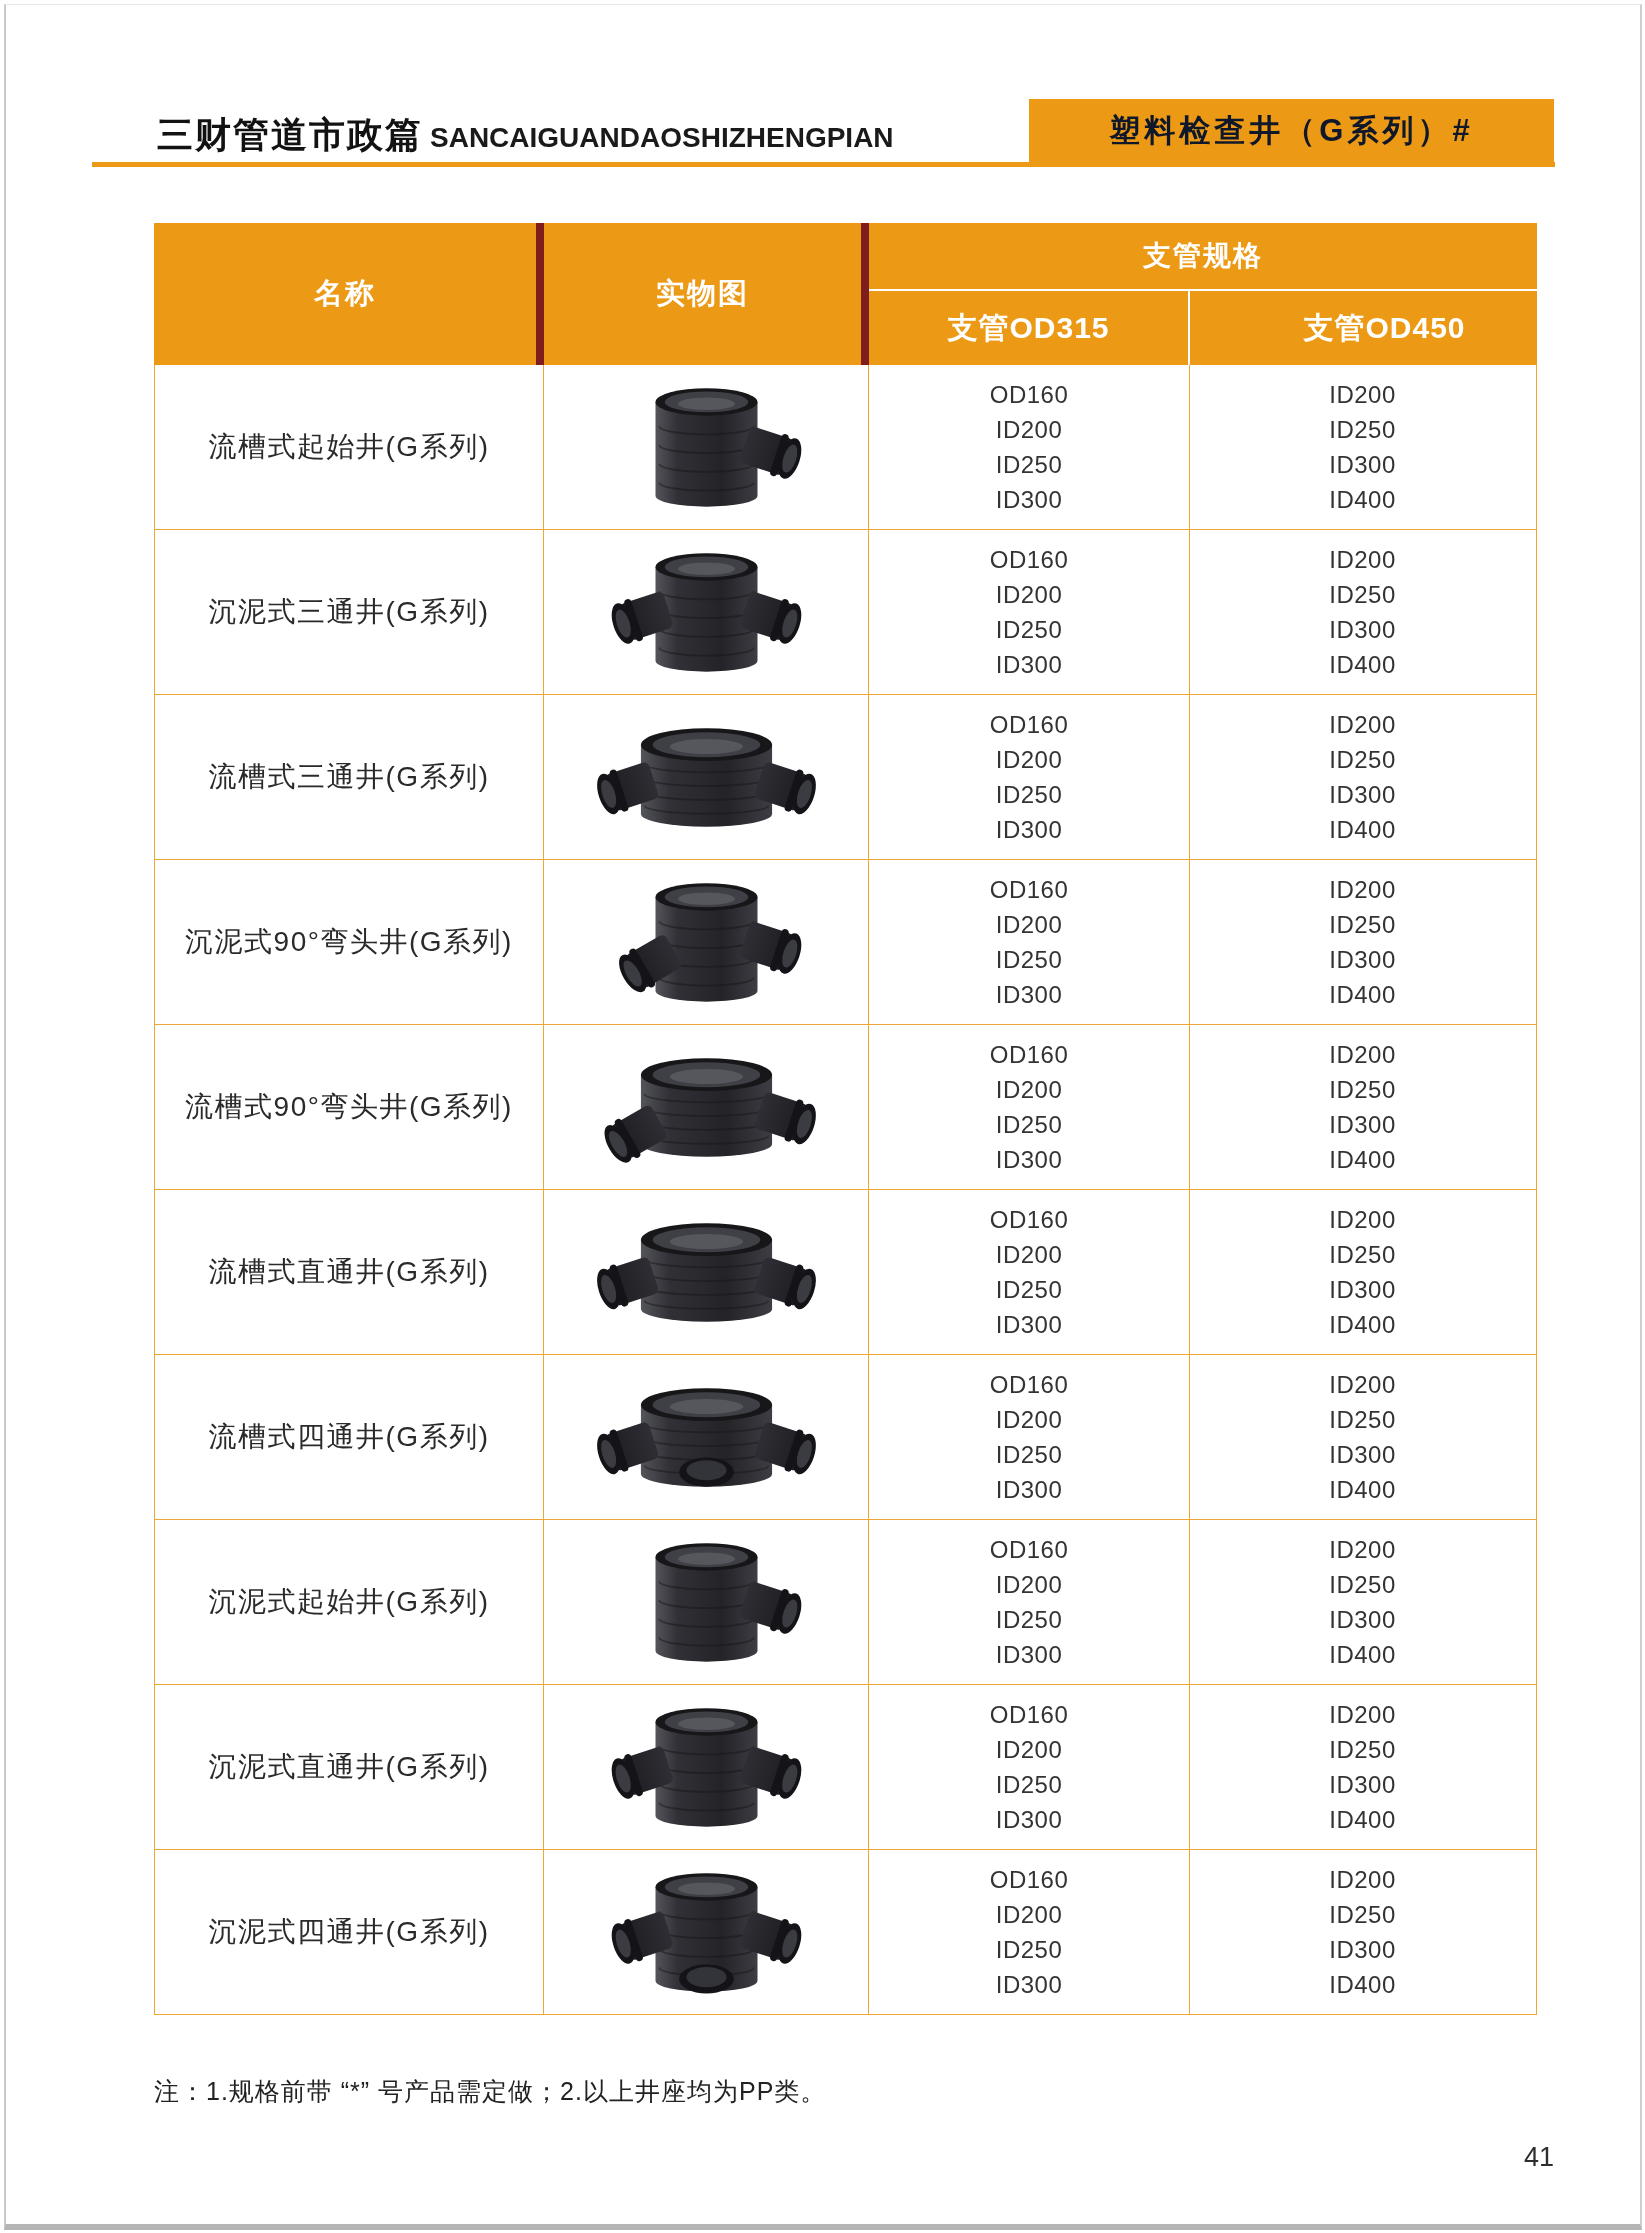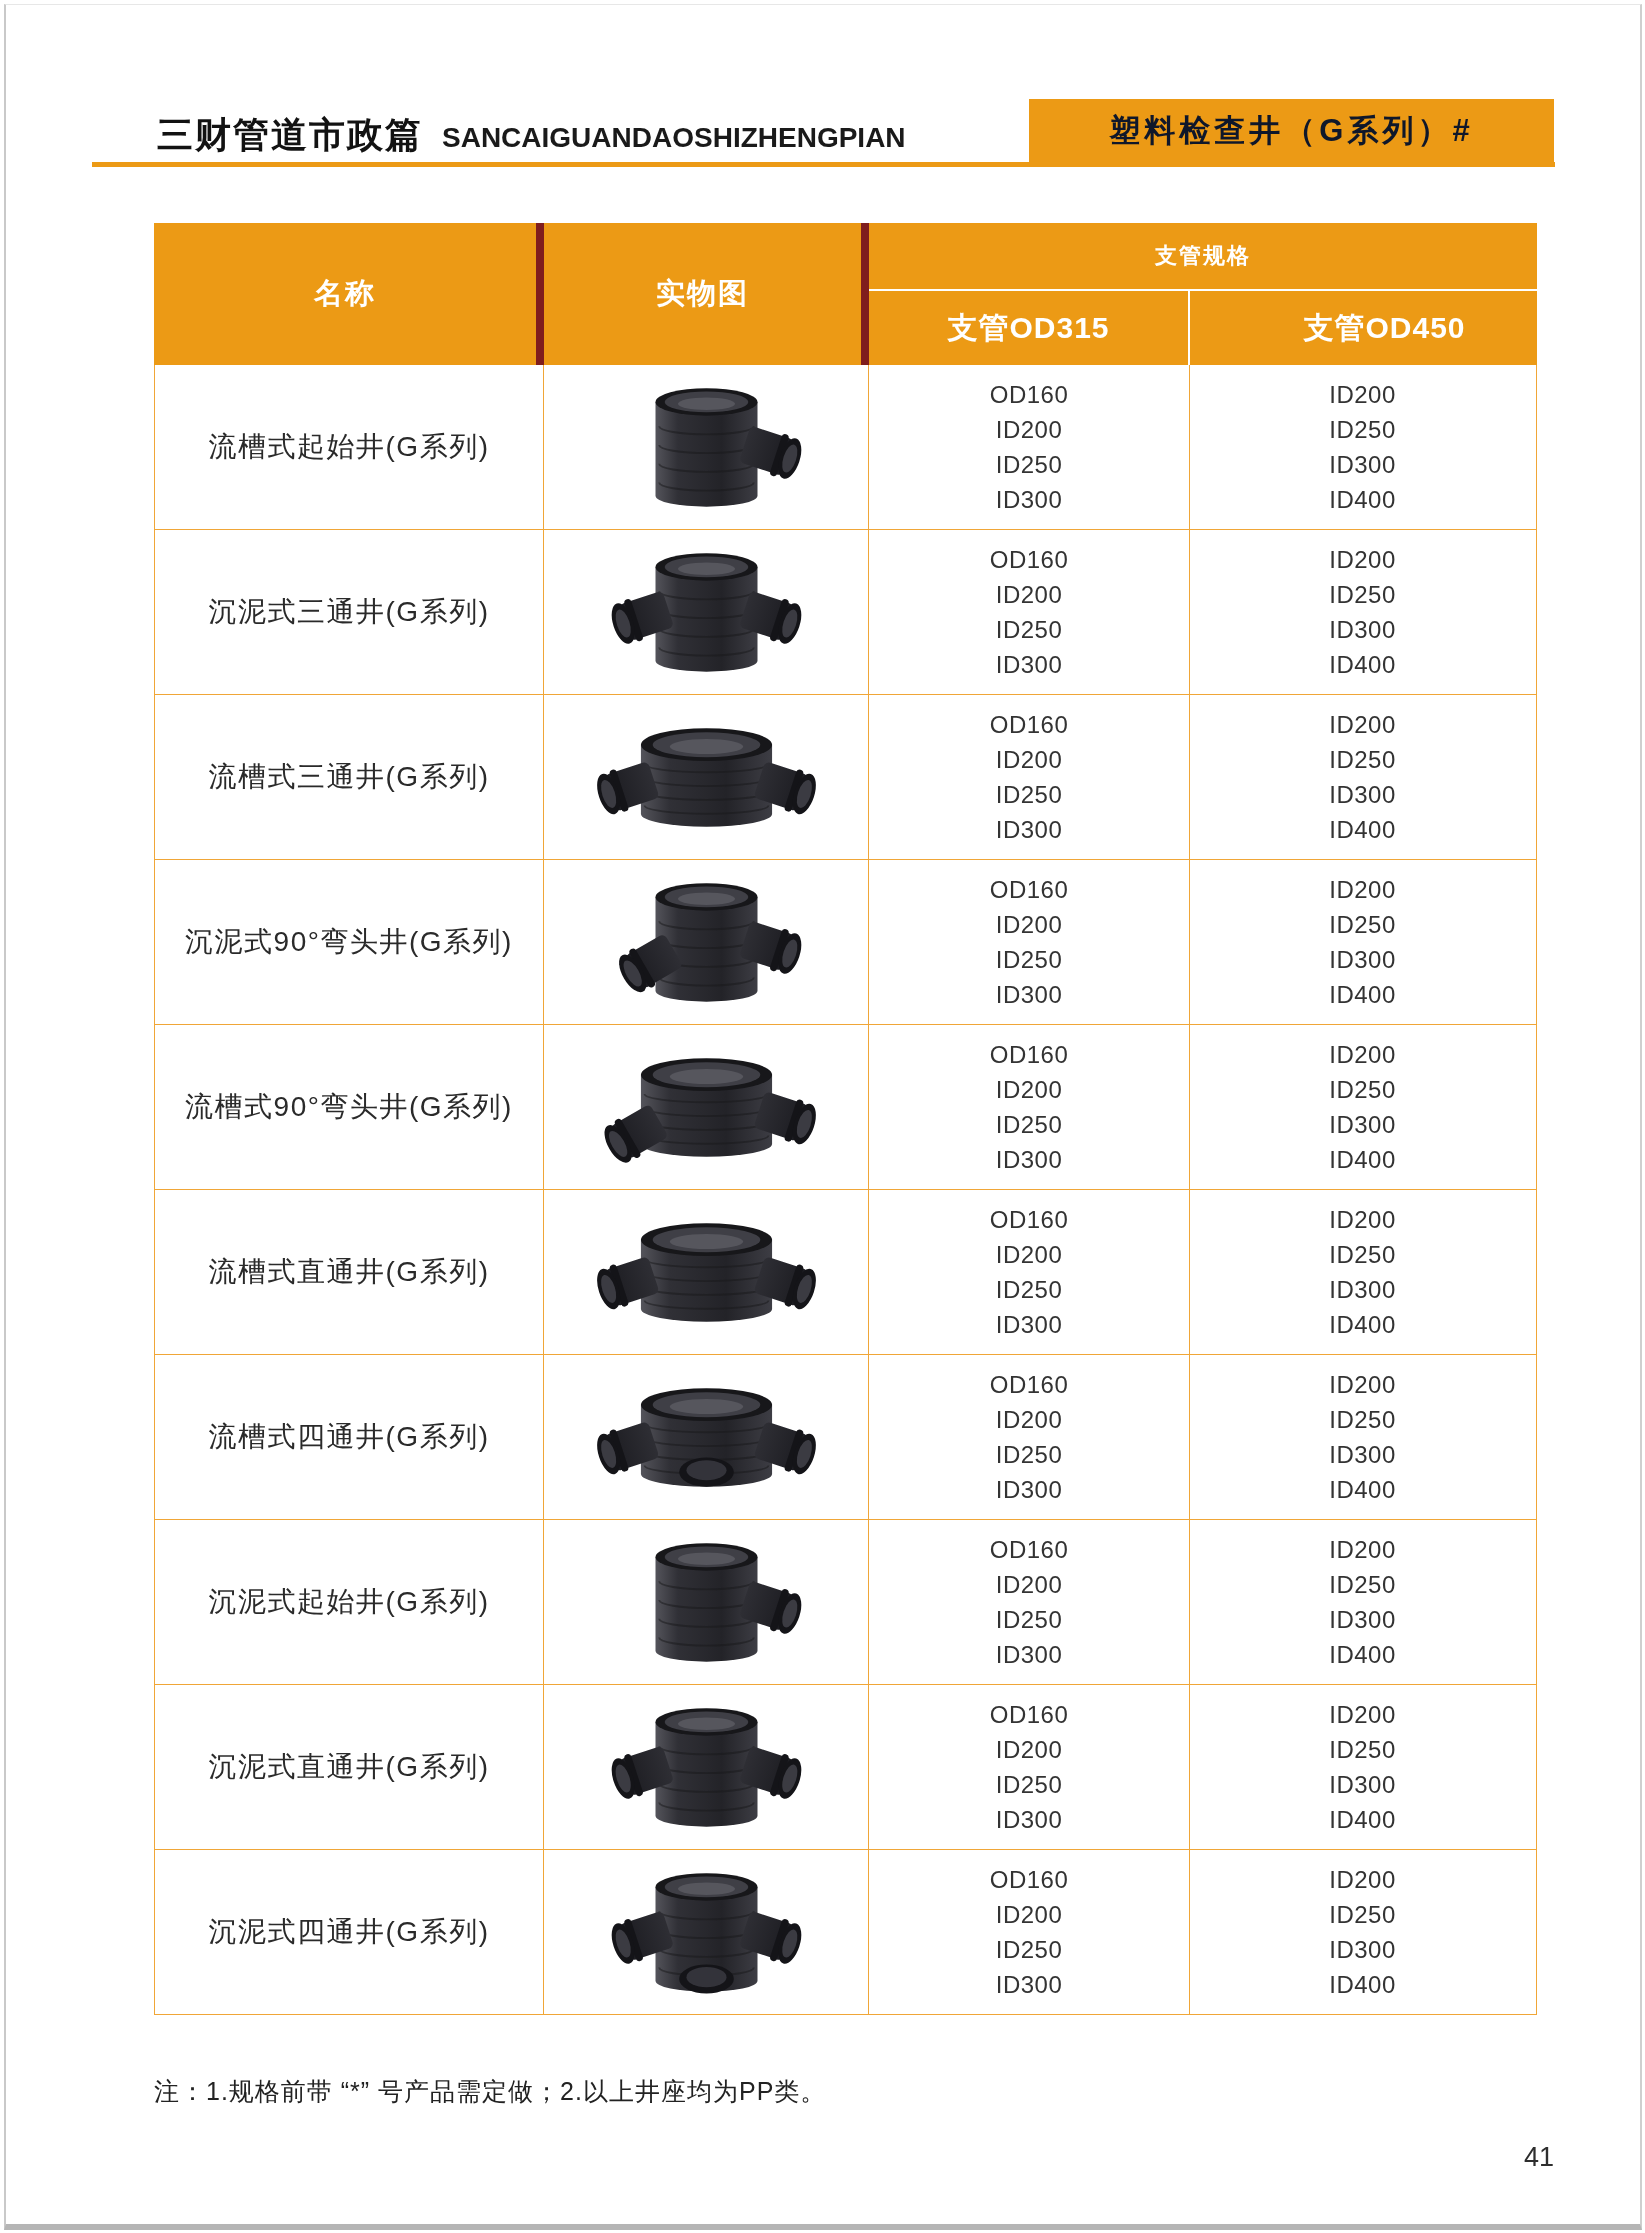--- a/index.html
+++ b/index.html
@@ -18,21 +18,21 @@
     position:absolute;left:4px;top:4px;right:4px;bottom:4px;
     border-left:2px solid #c9c9c9;
     border-right:2px solid #cfcfcf;
     border-bottom:6px solid #b5b5b5;
     border-top:1px solid #e7e7e7;
     pointer-events:none;
   }
   
   .masthead-left{
     position:absolute;left:157px;top:111px;
-    display:flex;align-items:baseline;gap:12px;white-space:nowrap;
+    display:flex;align-items:baseline;white-space:nowrap;
   }
   .title-cn{font-size:36px;font-weight:bold;color:#121212;letter-spacing:2px;}
   .title-py{font-size:28px;font-weight:600;color:#1a1a1a;letter-spacing:0px;margin-left:7px;}
   .masthead-rule{
     position:absolute;left:92px;top:162px;width:1463px;height:5px;
     background:var(--accent);
   }
   .masthead-badge{
     position:absolute;left:1029px;top:99px;width:525px;height:64px;
     background:var(--accent);color:#0f172a;
@@ -40,21 +40,21 @@
     font-size:31px;font-weight:bold;letter-spacing:4px;white-space:nowrap;
   }
   
   .spec-table{position:absolute;left:154px;top:223px;width:1383px;}
   .thead{
     display:grid;grid-template-columns:390px 325px 668px;
     background:var(--accent);color:#fff;font-weight:bold;height:142px;
   }
   .th{display:flex;align-items:center;justify-content:center;letter-spacing:2px;}
   .th-name,.th-photo{font-size:29px;border-right:8px solid #7f1d1d;height:142px;}
-  .th-spec{font-size:22px;height:66px;border-bottom:2px solid #fff;}
+  .th-spec{font-size:28px;height:66px;border-bottom:2px solid #fff;}
   .th-split{display:grid;grid-template-columns:321px 346px;height:75px;}
   .th-od315{font-size:30px;border-right:2px solid #fff;letter-spacing:1px;}
   .th-od450{font-size:30px;letter-spacing:1px;padding-left:43px;}
   .tbody{
     border:1px solid var(--tborder);border-top:none;background:#fff;
   }
   .trow{
     display:grid;grid-template-columns:389px 325px 321px 345px;height:164px;
   }
   .trow:not(:last-child){border-bottom:1px solid var(--tborder);}

